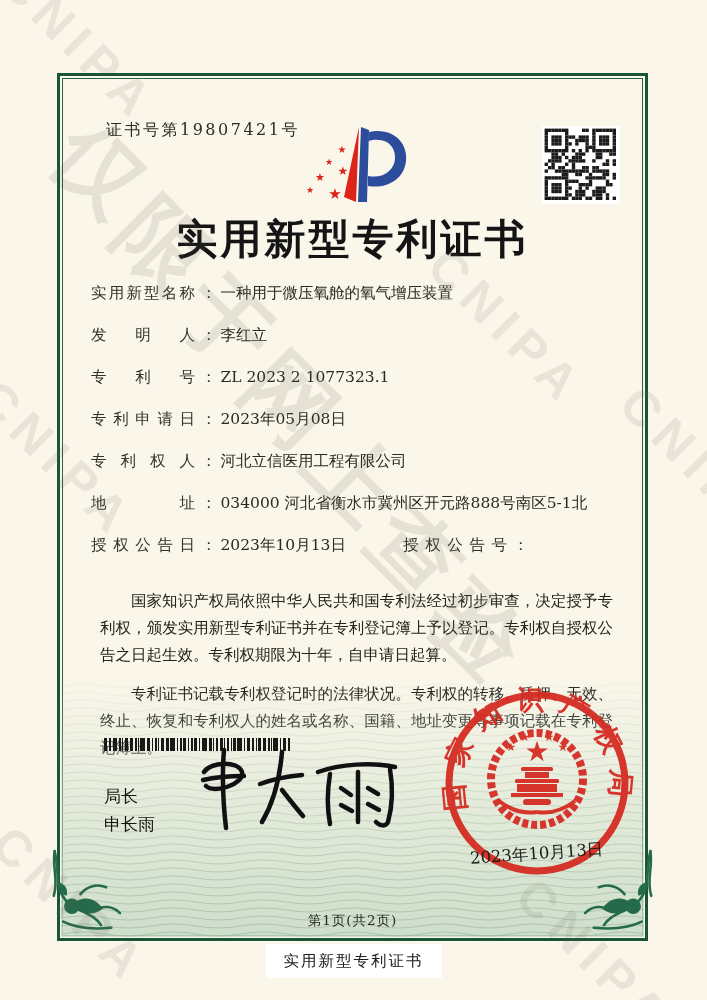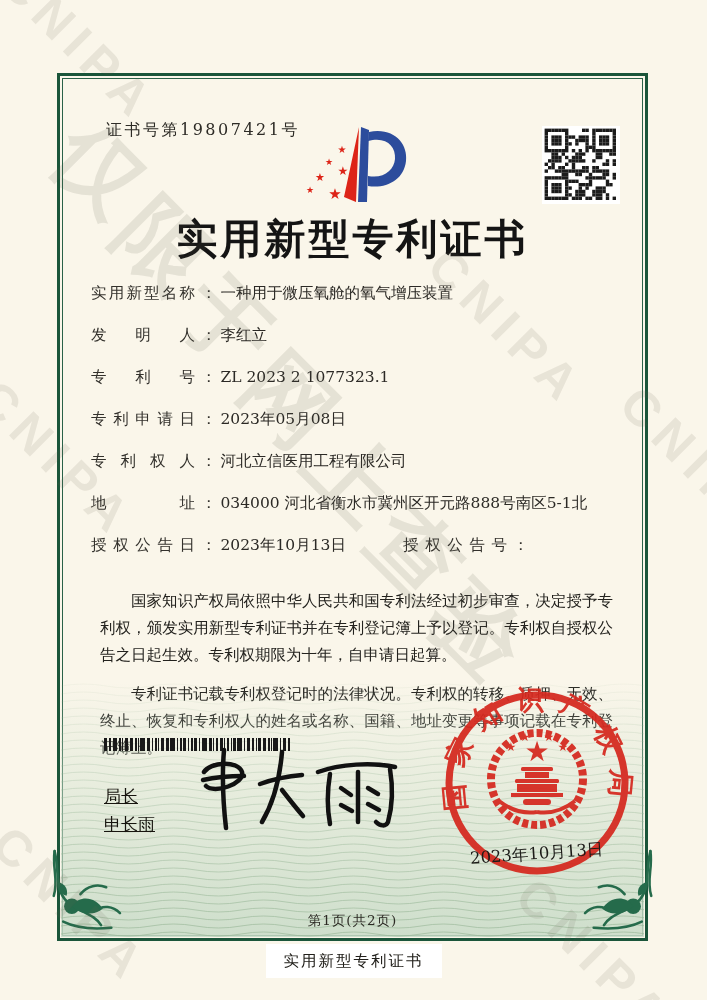--- a/index.html
+++ b/index.html
@@ -37,21 +37,21 @@
   .guilloche{position:absolute;left:1px;right:1px;bottom:1px;height:255px;overflow:hidden;
     background:linear-gradient(180deg,rgba(216,230,213,0) 0%,rgba(210,226,207,.45) 40%,rgba(198,218,198,.85) 100%);}
   .guilloche svg{position:absolute;inset:0;}
   .ornament{position:absolute;width:86px;height:98px;bottom:-6px;}
   .ornament.left{left:-14px;}
   .ornament.right{right:-14px;transform:scaleX(-1);}
   
   .barcode{position:absolute;left:44px;top:662px;width:188px;height:13px;display:flex;align-items:stretch;overflow:hidden;}
   .barcode i{background:#191919;flex:0 0 auto;}
   .signoff{position:absolute;left:44px;top:706px;font-family:"DejaVu Sans","Liberation Sans",sans-serif;
-    font-size:17px;color:#17150f;line-height:28px;font-weight:500;text-decoration:underline;}
+    font-size:17px;color:#17150f;line-height:28px;font-weight:500;}
   .signature{position:absolute;left:130px;top:666px;width:225px;height:102px;}
   .seal{position:absolute;left:377px;top:607px;width:200px;height:200px;}
   
   .page-footer{position:absolute;left:0;top:836px;width:100%;text-align:center;font-size:13.5px;color:#2c2a24;letter-spacing:1px;}
   .note-box{
     position:absolute;left:50%;top:944px;transform:translateX(-50%);
     background:#ffffff;padding:7px 18px 6px;font-size:15.5px;letter-spacing:2px;color:#22201b;
   }
   
   .wm-layer{position:absolute;inset:0;z-index:30;pointer-events:none;overflow:hidden;}

